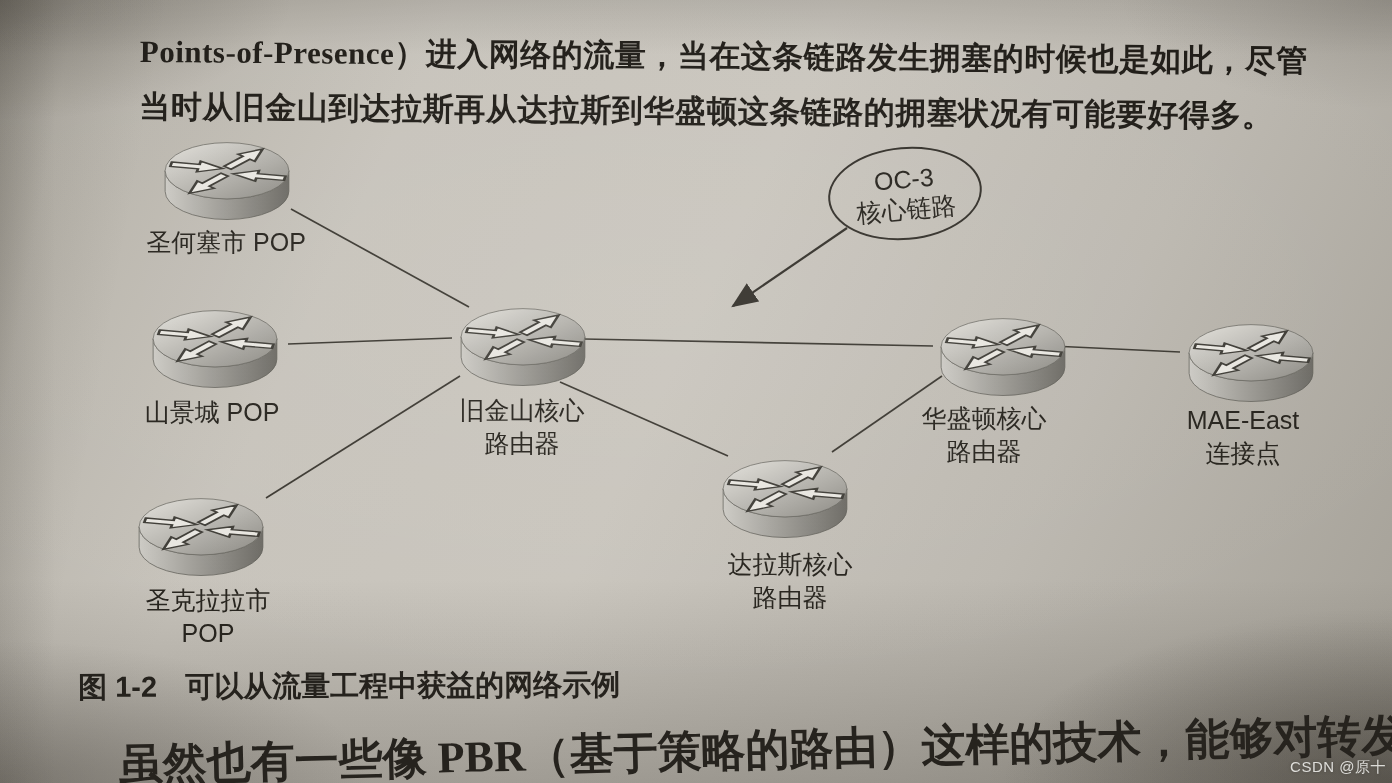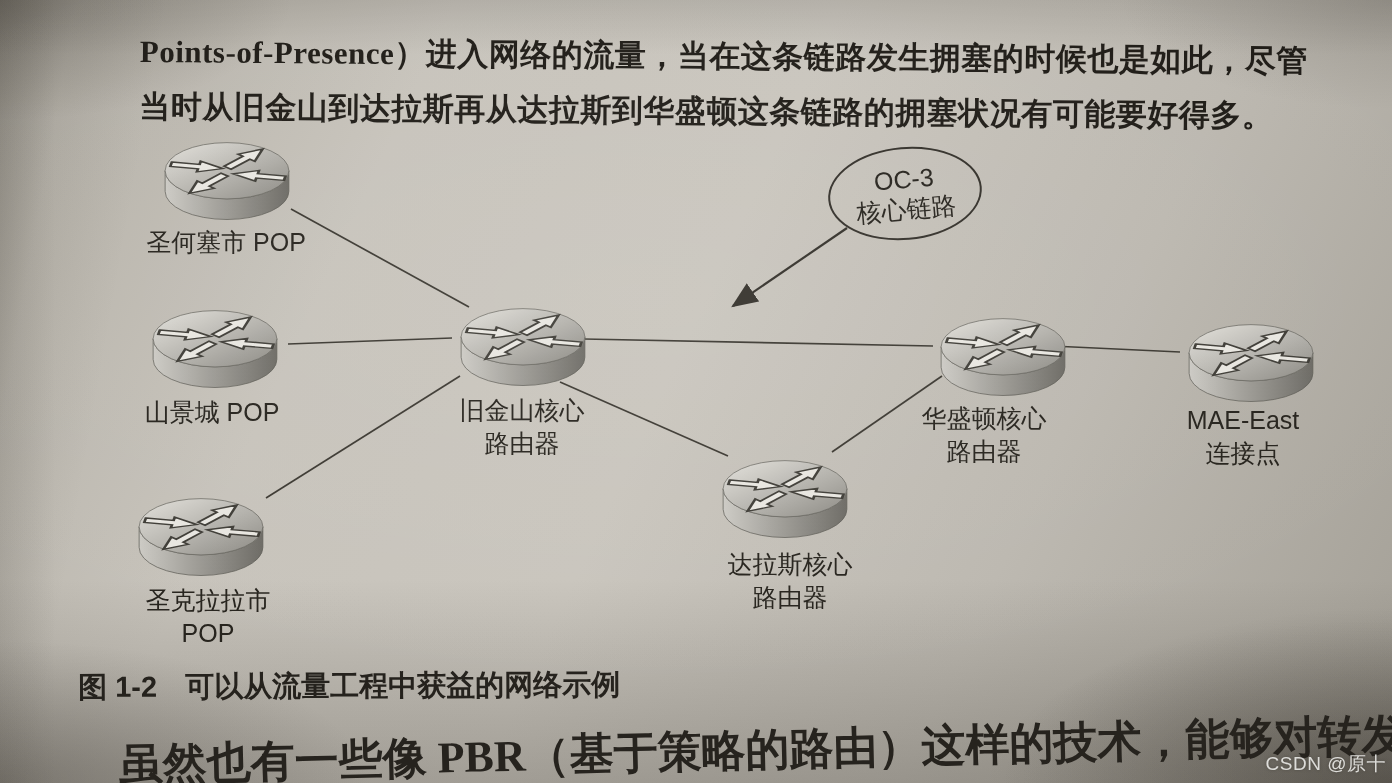--- a/index.html
+++ b/index.html
@@ -60,21 +60,21 @@
     position:absolute;left:828px;top:147px;width:150px;height:89px;z-index:12;
     border:2.5px solid #33302a;border-radius:50%;
     display:flex;flex-direction:column;align-items:center;justify-content:center;
     font-family:"Liberation Sans","DejaVu Sans",sans-serif;
     font-size:25px;line-height:30px;font-weight:500;color:#26231d;
     transform:rotate(-5deg);
   }
   .watermark{
     position:absolute;right:6px;bottom:6px;z-index:60;
     font-family:"Liberation Sans","DejaVu Sans",sans-serif;
-    font-size:19px;letter-spacing:0.5px;
+    font-size:15px;letter-spacing:0.5px;
     color:rgba(250,250,248,0.82);
     text-shadow:0 0 3px rgba(60,56,50,0.6);
   }
 </style>
 </head>
 <body>
 
 <div class="page">
 
   <svg width="0" height="0" style="position:absolute" aria-hidden="true">

